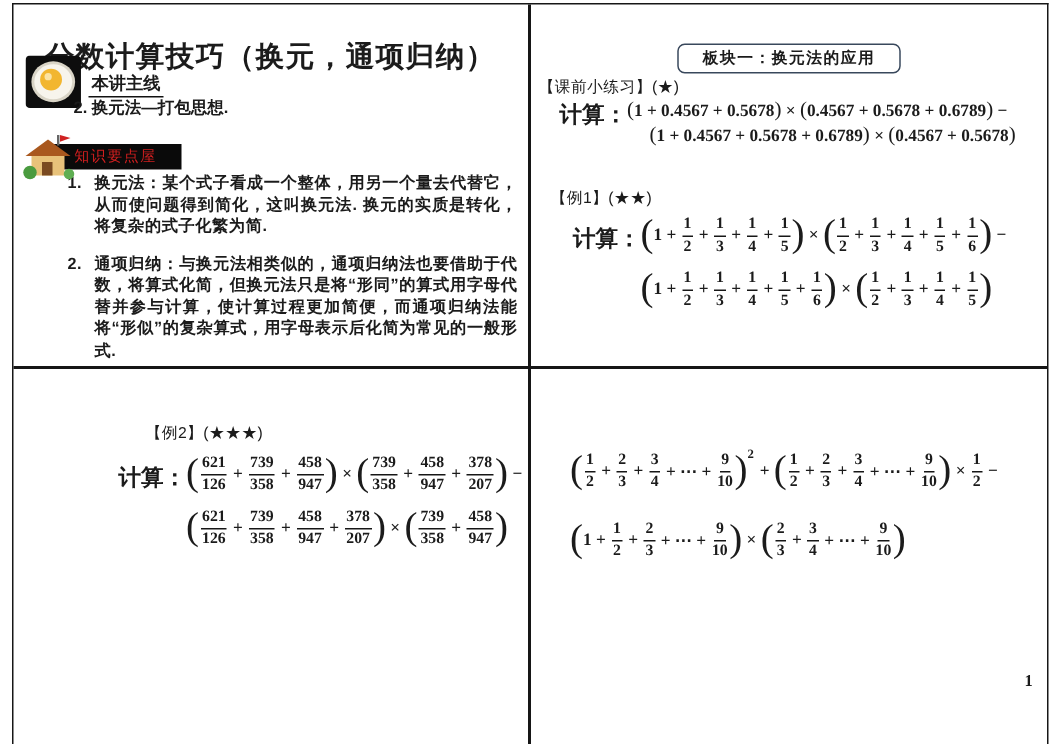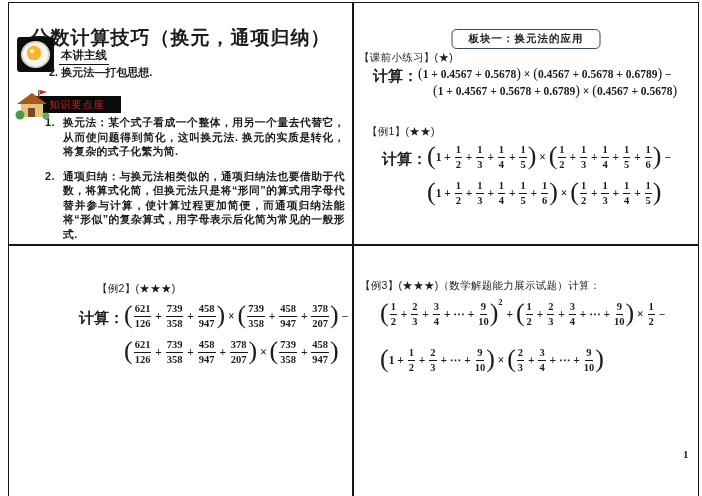--- a/index.html
+++ b/index.html
@@ -146,21 +146,20 @@
     <div class="calcrow tall ex2-calc">
       <span class="calc-label">计算：</span>
       <div>
         <div class="math-line"><span class="paren">(</span><span class="frac"><span class="num">621</span><span class="den">126</span></span> + <span class="frac"><span class="num">739</span><span class="den">358</span></span> + <span class="frac"><span class="num">458</span><span class="den">947</span></span><span class="paren">)</span> × <span class="paren">(</span><span class="frac"><span class="num">739</span><span class="den">358</span></span> + <span class="frac"><span class="num">458</span><span class="den">947</span></span> + <span class="frac"><span class="num">378</span><span class="den">207</span></span><span class="paren">)</span> −</div>
         <div class="math-line"><span class="paren">(</span><span class="frac"><span class="num">621</span><span class="den">126</span></span> + <span class="frac"><span class="num">739</span><span class="den">358</span></span> + <span class="frac"><span class="num">458</span><span class="den">947</span></span> + <span class="frac"><span class="num">378</span><span class="den">207</span></span><span class="paren">)</span> × <span class="paren">(</span><span class="frac"><span class="num">739</span><span class="den">358</span></span> + <span class="frac"><span class="num">458</span><span class="den">947</span></span><span class="paren">)</span></div>
       </div>
     </div>
   </div>
 
   <div class="cell br">
-    <div class="exlabel ex3-label">【例3】(★★★)（数学解题能力展示试题）计算：</div>
     <div class="tall ex3-l1">
       <div class="math-line"><span class="paren">(</span><span class="frac"><span class="num">1</span><span class="den">2</span></span> + <span class="frac"><span class="num">2</span><span class="den">3</span></span> + <span class="frac"><span class="num">3</span><span class="den">4</span></span> + ⋯ + <span class="frac"><span class="num">9</span><span class="den">10</span></span><span class="paren">)</span><sup class="exp">2</sup> + <span class="paren">(</span><span class="frac"><span class="num">1</span><span class="den">2</span></span> + <span class="frac"><span class="num">2</span><span class="den">3</span></span> + <span class="frac"><span class="num">3</span><span class="den">4</span></span> + ⋯ + <span class="frac"><span class="num">9</span><span class="den">10</span></span><span class="paren">)</span> × <span class="frac"><span class="num">1</span><span class="den">2</span></span> −</div>
     </div>
     <div class="tall ex3-l2">
       <div class="math-line"><span class="paren">(</span>1 + <span class="frac"><span class="num">1</span><span class="den">2</span></span> + <span class="frac"><span class="num">2</span><span class="den">3</span></span> + ⋯ + <span class="frac"><span class="num">9</span><span class="den">10</span></span><span class="paren">)</span> × <span class="paren">(</span><span class="frac"><span class="num">2</span><span class="den">3</span></span> + <span class="frac"><span class="num">3</span><span class="den">4</span></span> + ⋯ + <span class="frac"><span class="num">9</span><span class="den">10</span></span><span class="paren">)</span></div>
     </div>
   </div>
 </div>
 
 <div class="pageno">1</div>

